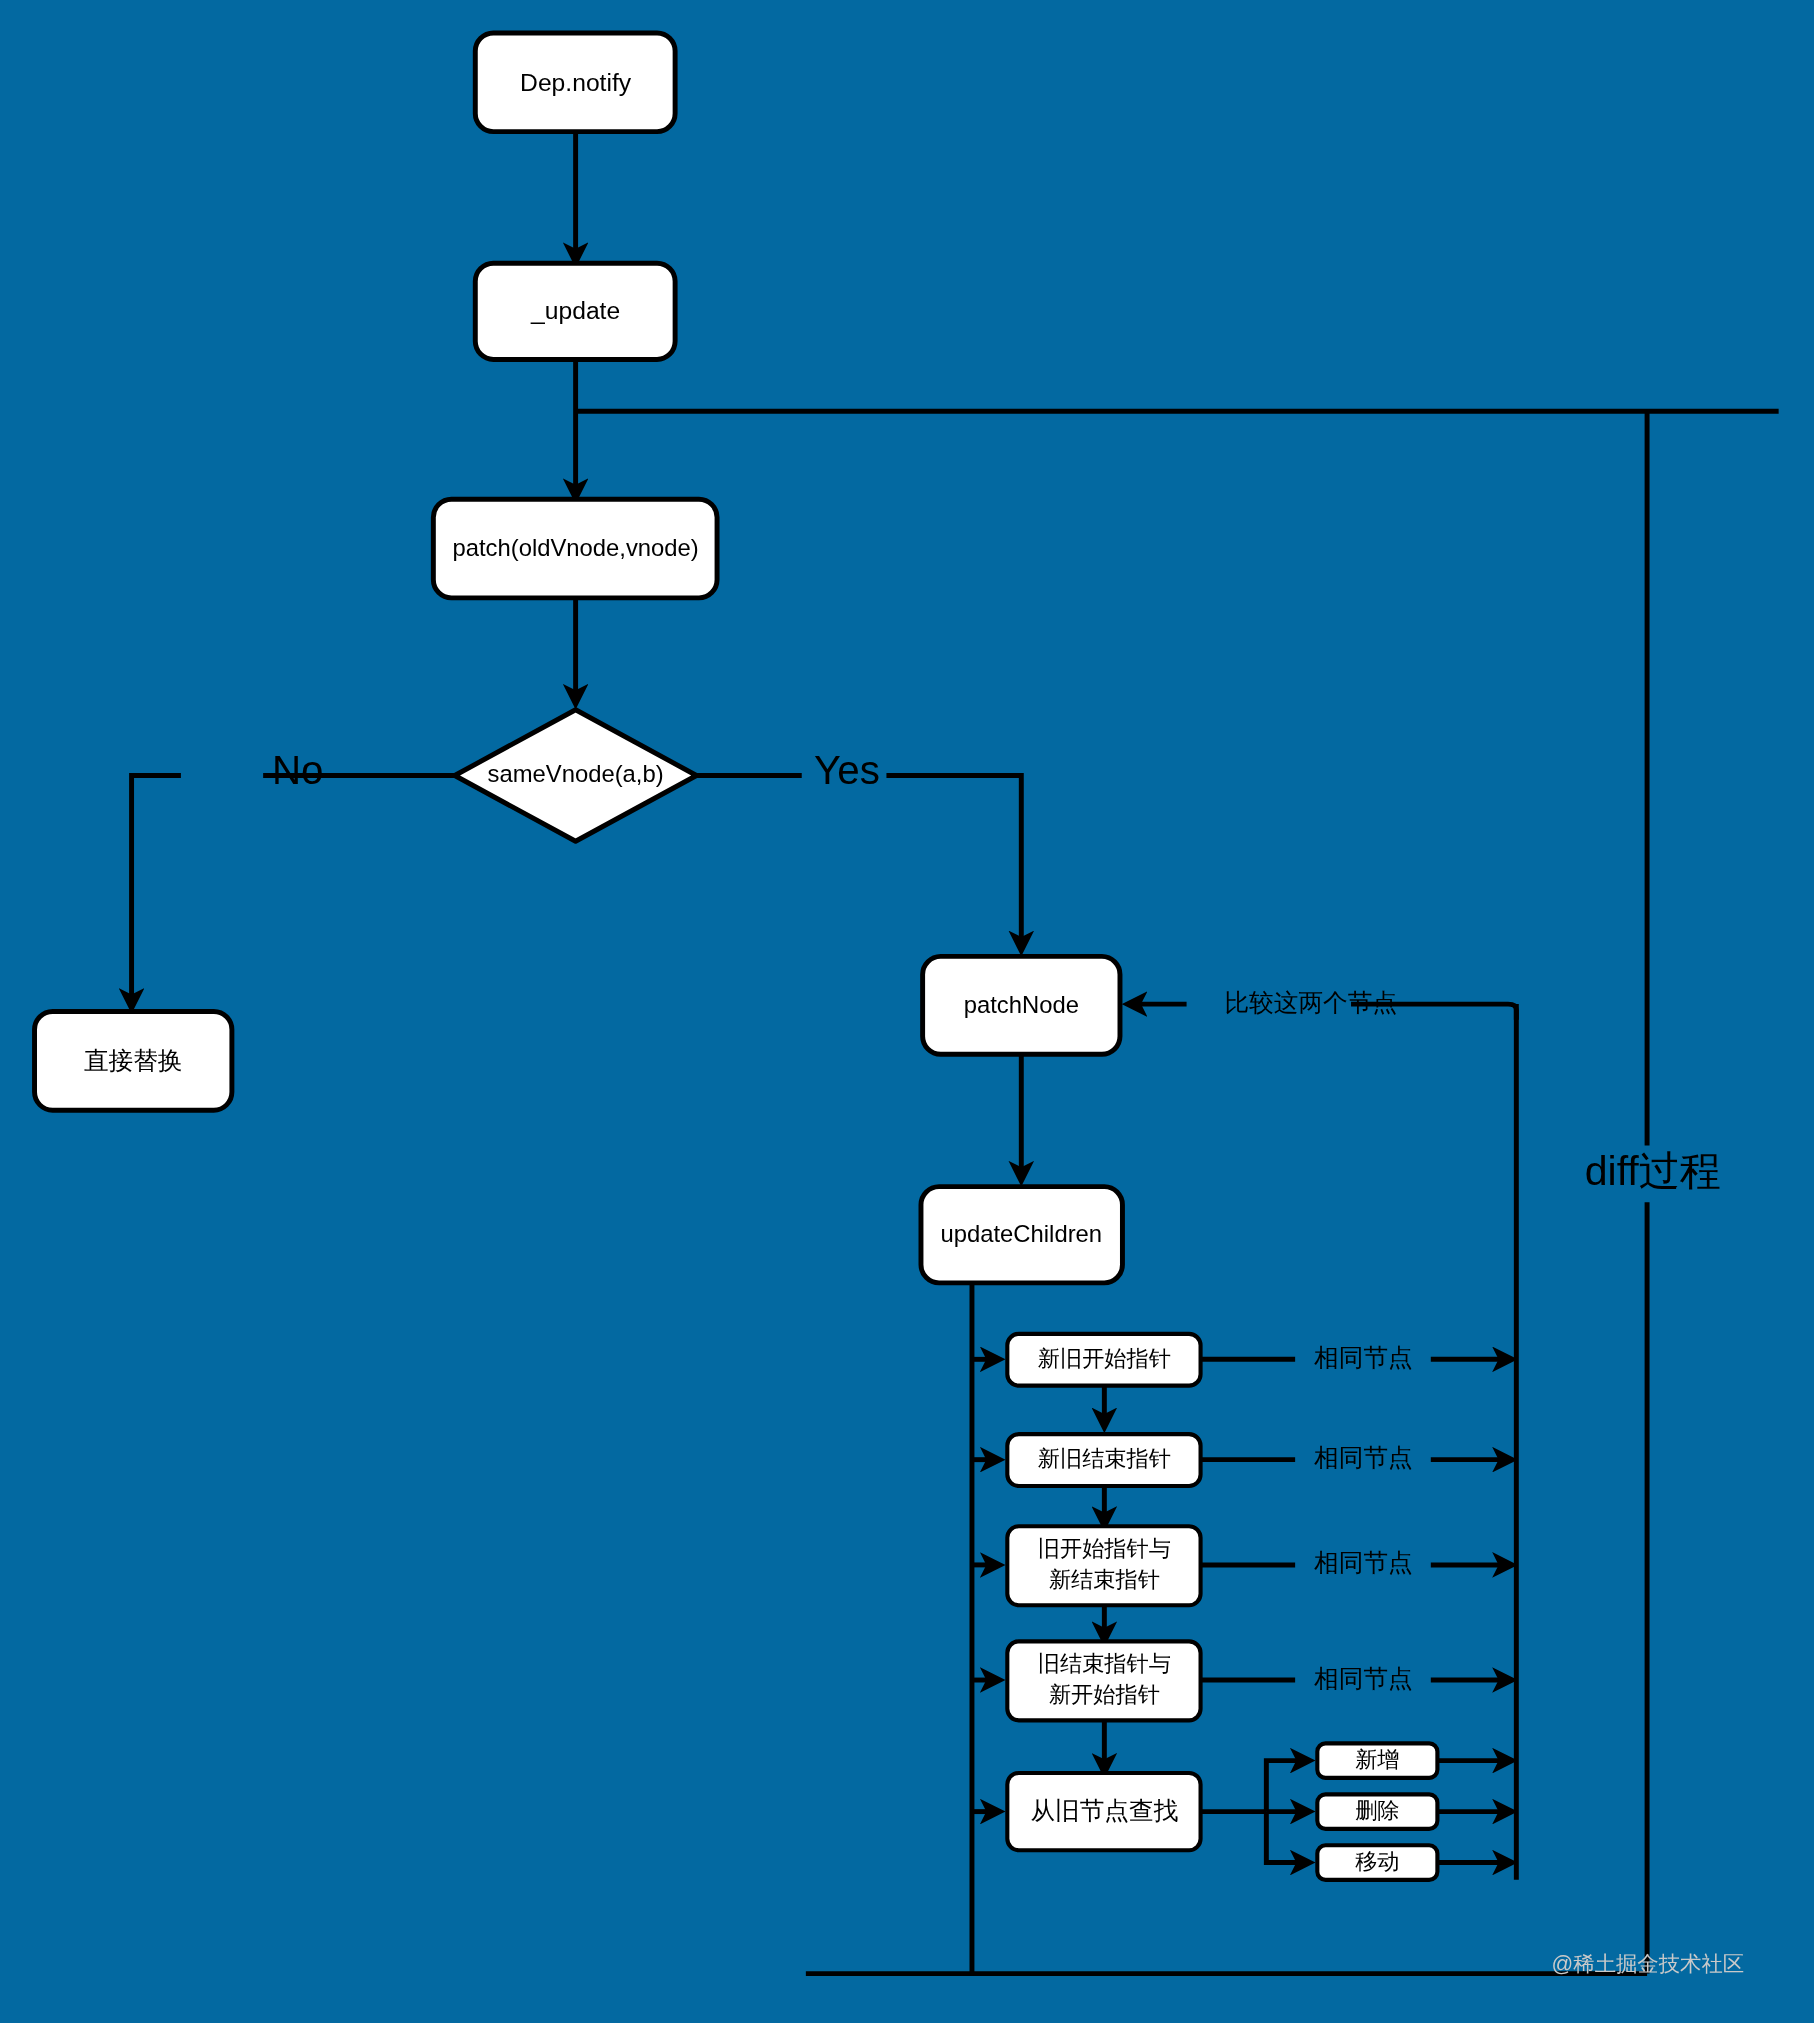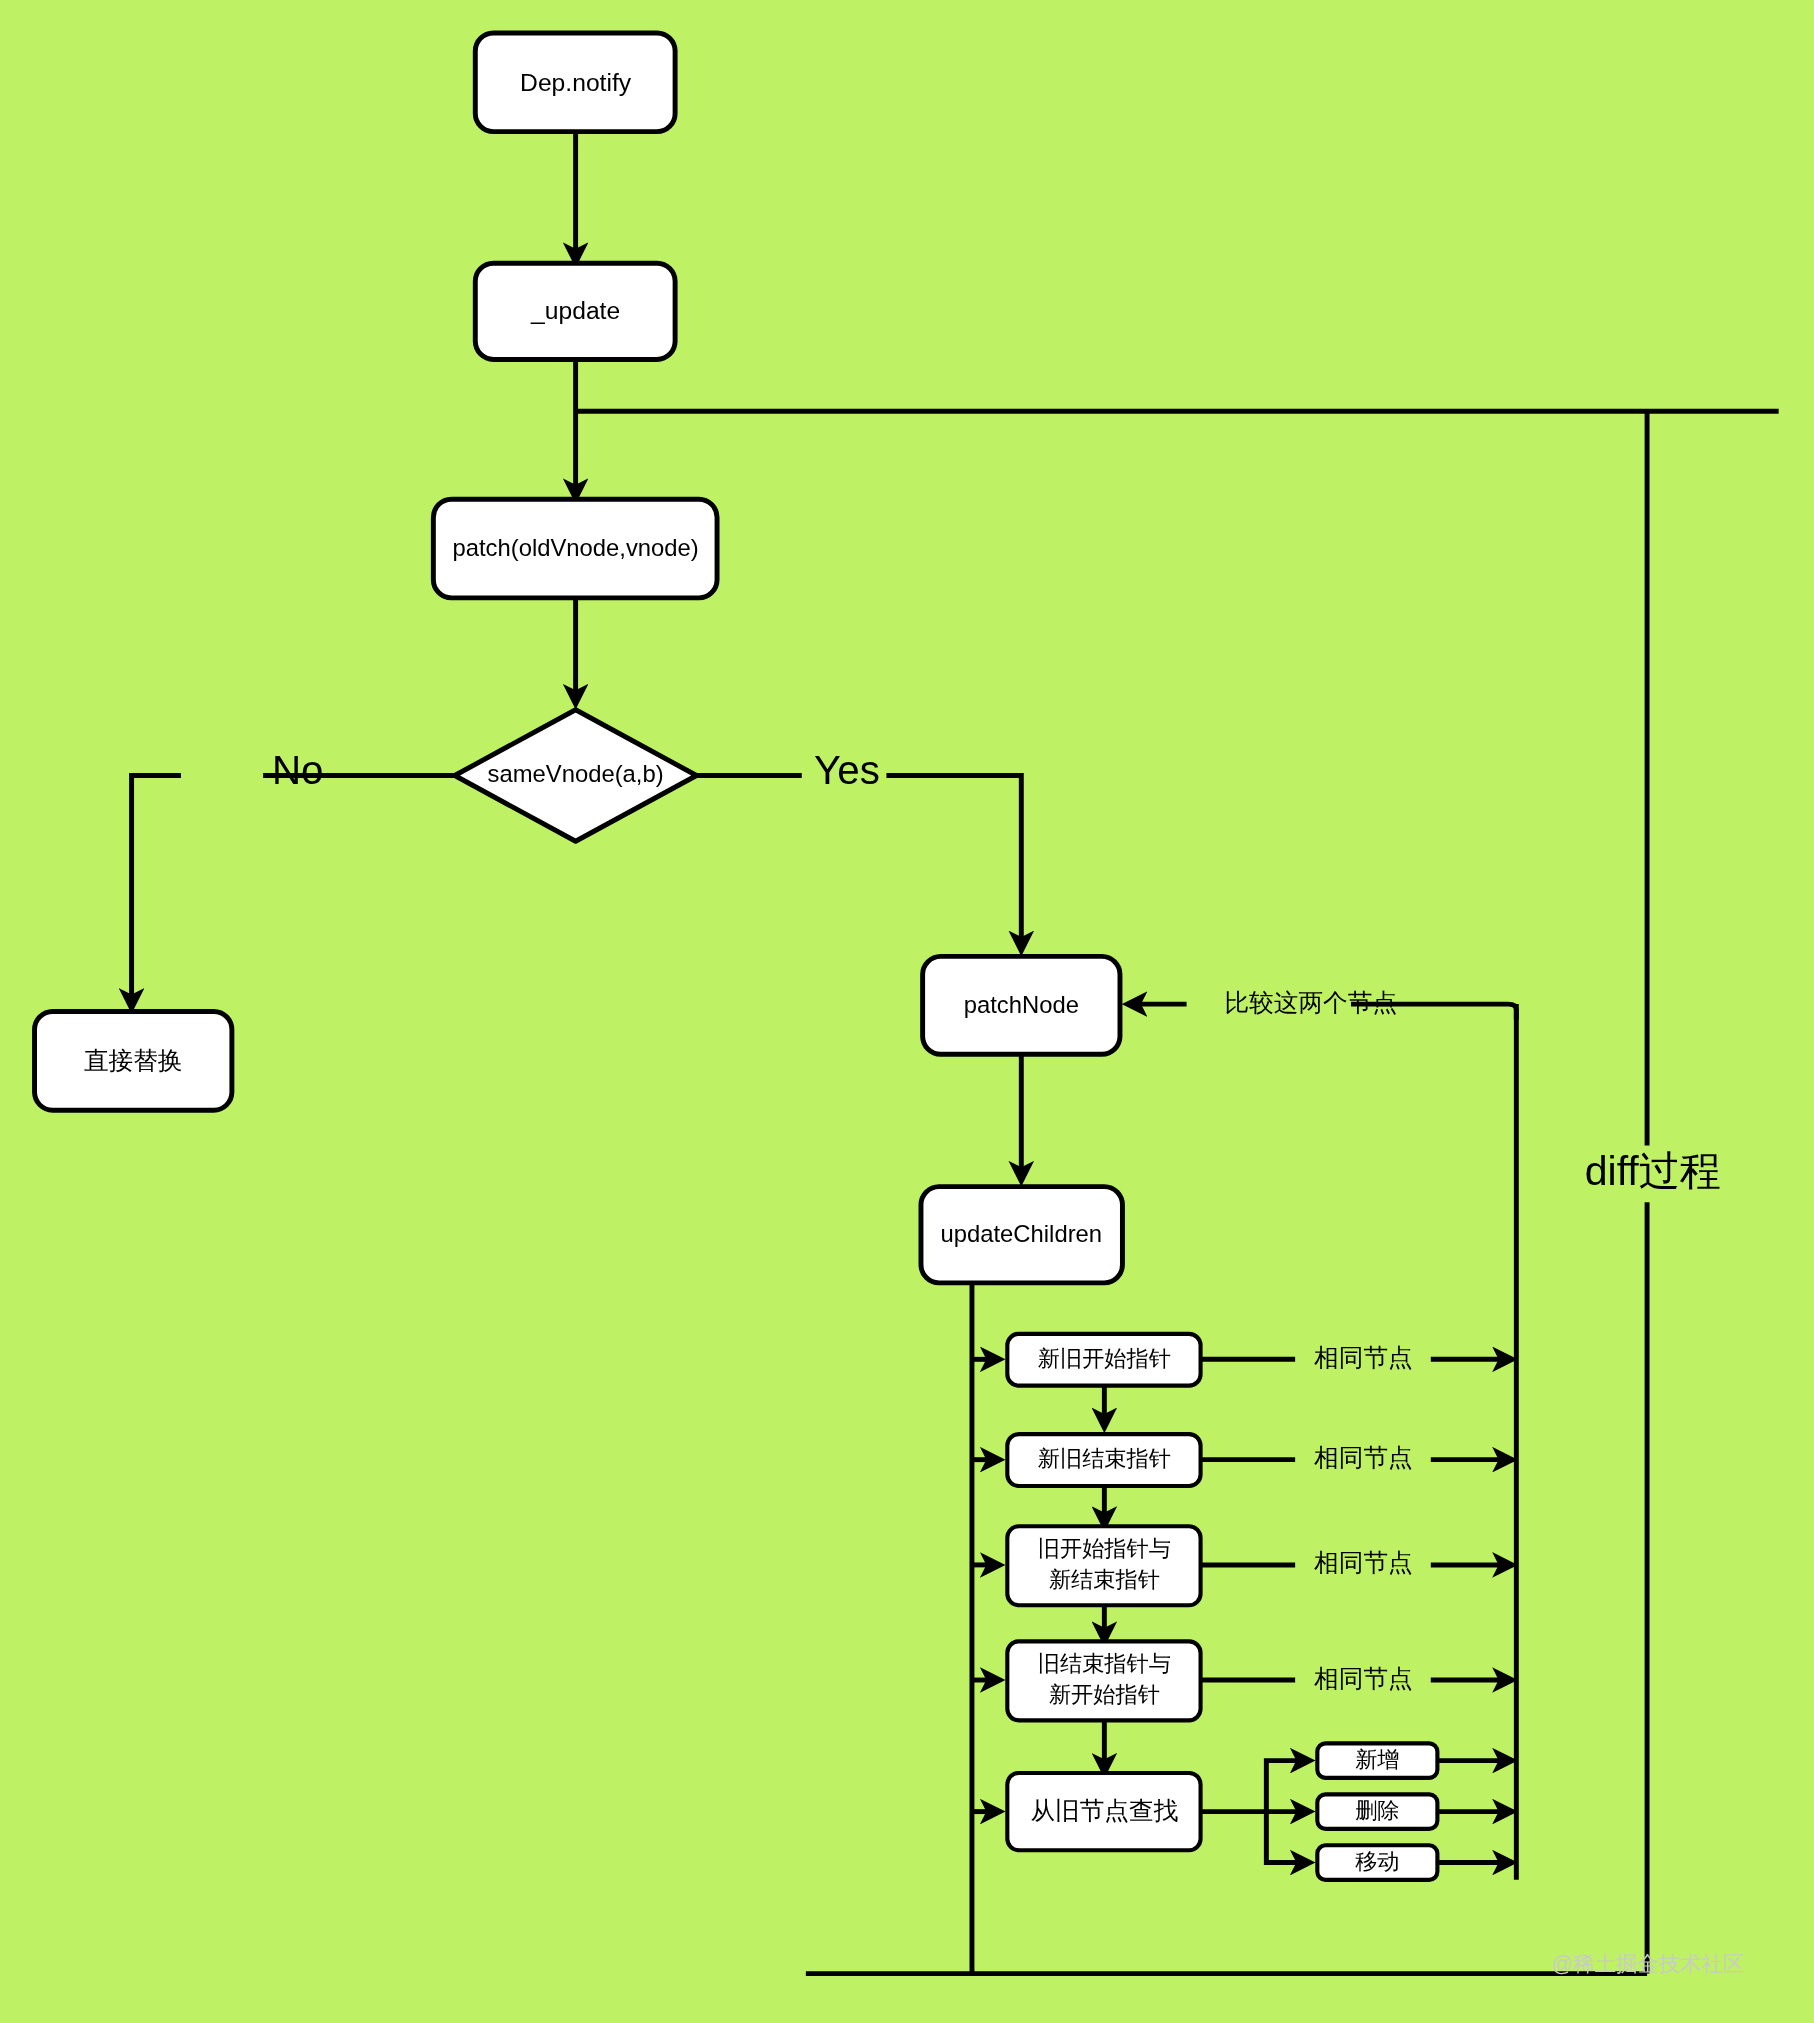--- a/index.html
+++ b/index.html
@@ -7,21 +7,21 @@
     padding: 0;
     background: #ffffff;
   }
   body {
     font-family: "Liberation Sans", "DejaVu Sans", sans-serif;
   }
   #canvas-wrap {
     position: relative;
     width: 1814px;
     height: 2023px;
-    background: #bef264;
+    background: #0369a1;
     overflow: hidden;
   }
   svg.flow {
     position: absolute;
     left: 0;
     top: 0;
     width: 1814px;
     height: 2023px;
   }
   .nodeRect {

